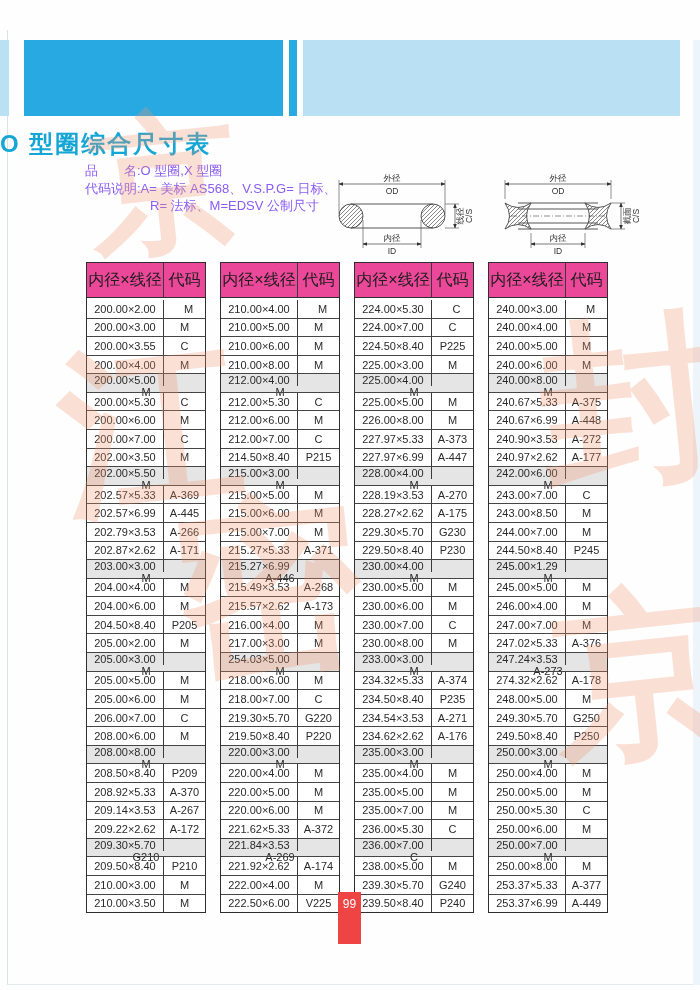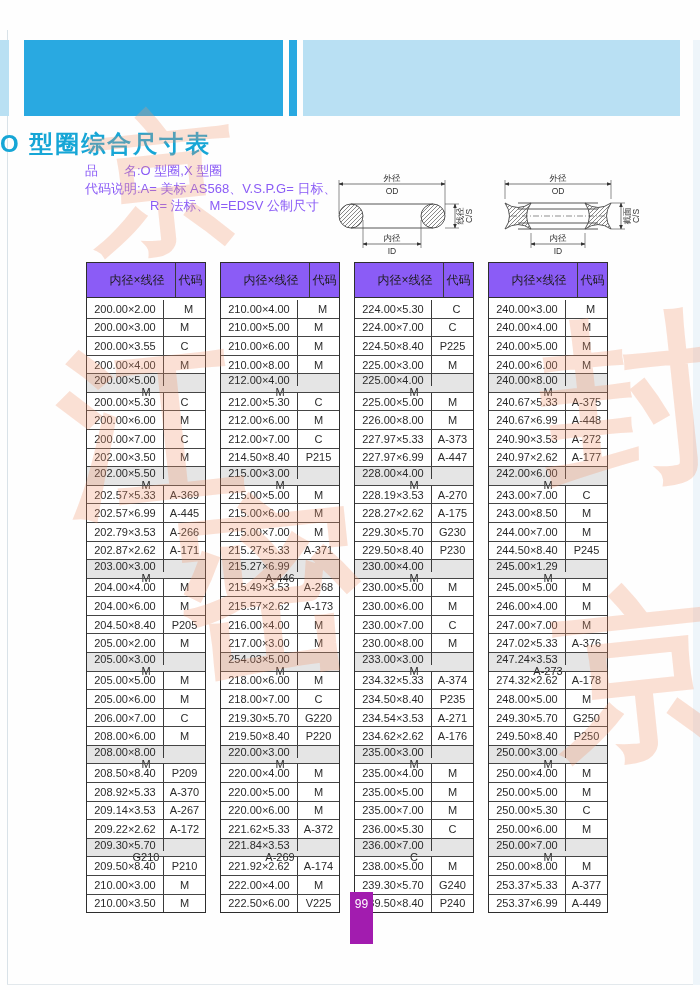--- a/index.html
+++ b/index.html
@@ -28,42 +28,42 @@
   .info .indent{margin-left:65px;}
 
   .diagrams{position:absolute;left:333px;top:170px;z-index:2;}
   .diagrams text{font-size:8.5px;fill:#333;}
 
   
   .tables{position:absolute;left:0;top:262px;width:700px;height:620px;z-index:1;}
   .size-table{position:absolute;top:0;width:120px;background:#ffffff;border:1.5px solid #2e2e2e;
               display:flex;flex-direction:column;box-sizing:border-box;}
   .t0{left:86px;} .t1{left:220px;} .t2{left:354px;} .t3{left:488px;}
-  .thead{height:34px;background:#8b5cf6;display:flex;border-bottom:1.6px solid #2e2e2e;
-         font-size:12px;color:#1d1d1d;padding-left:12px;}
+  .thead{height:34px;background:#ec4899;display:flex;border-bottom:1.6px solid #2e2e2e;
+         font-size:16px;color:#1d1d1d;}
   .tsep{height:2px;background:#ffffff;}
   .th,.td{display:flex;align-items:center;justify-content:center;box-sizing:border-box;}
   .th.dim,.td.dim{width:77px;border-right:1.2px solid #3a3a3a;}
   .th.code,.td.code{flex:1;}
   .trow{height:17.58px;display:flex;border-top:1px solid #454545;font-size:11px;color:#2a2a2a;}
   .trow.first{border-top:none;gap:8px;}
   .trow.hl{background:#e5e5e5;flex-direction:column;}
 
   
   .wm{position:absolute;z-index:5;color:#f2946c;opacity:0.28;font-weight:bold;
       pointer-events:none;transform:rotate(-6deg);line-height:1;}
   .w0{left:88px;top:108px;font-size:150px;}
   .w1{left:60px;top:338px;font-size:182px;}
   .w2{left:175px;top:495px;font-size:186px;}
   .w3{left:540px;top:312px;font-size:180px;}
   .w4{left:552px;top:585px;font-size:180px;}
 
-  .page-num{position:absolute;left:338px;top:892px;width:23px;height:52px;background:#a21caf;
+  .page-num{position:absolute;left:338px;top:892px;width:23px;height:52px;background:#ef4444;
             color:#ffffff;font-size:12px;text-align:center;padding-top:5px;box-sizing:border-box;
-            z-index:4;margin-left:12px;}
+            z-index:4;}
 </style>
 </head>
 <body>
 
 <div class="page">
 
   <div class="edge-left"></div>
   <div class="edge-bottom"></div>
   <div class="edge-right"></div>
 

